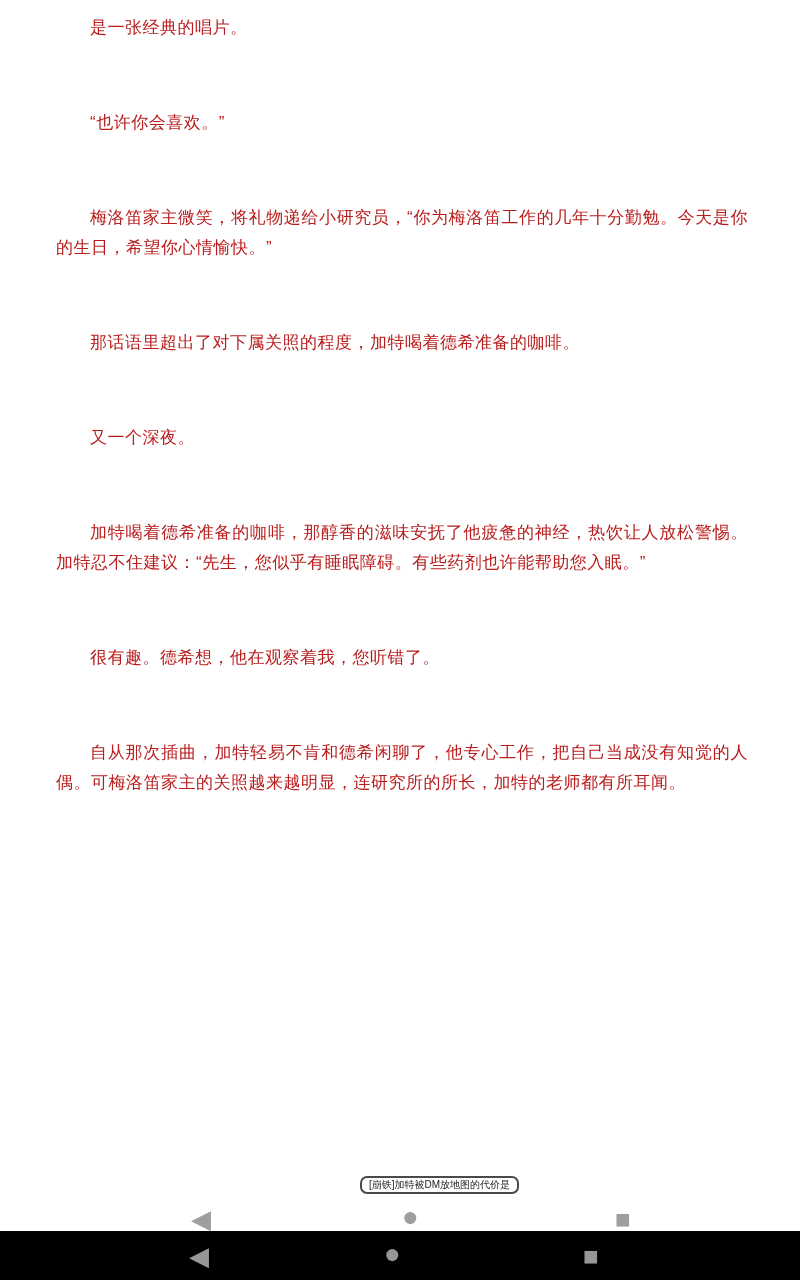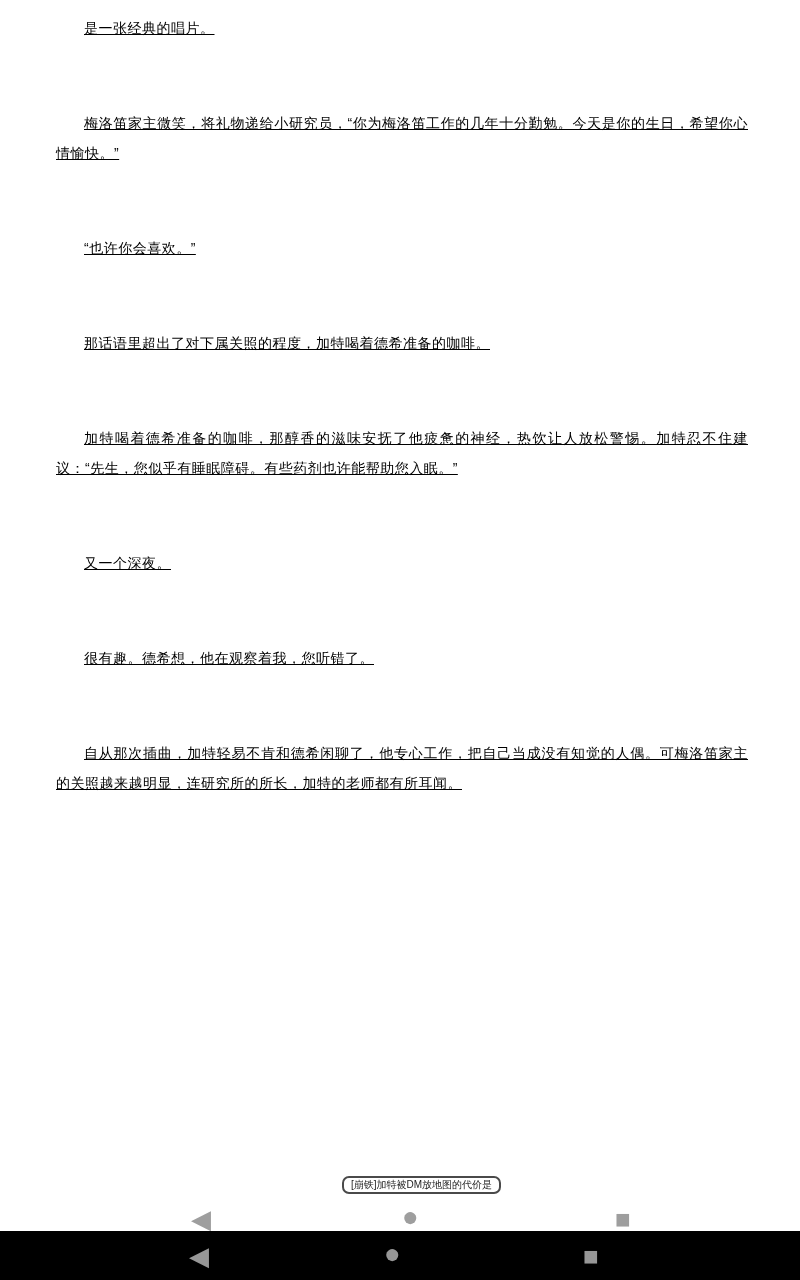--- a/index.html
+++ b/index.html
@@ -11,34 +11,33 @@
     overflow: hidden;
     font-family: "Liberation Sans", sans-serif;
   }
   .reader-content {
     position: absolute;
     left: 0; top: 0; right: 0;
     padding: 13px 52px 0 56px;
   }
   .reader-content p {
     margin: 65px 0 0 0;
-    font-size: 14px;
+    font-size: 17px;
     line-height: 30px;
-    color: #000000;
+    color: #b91c1c;
     text-align: justify;
     text-indent: 2em;
     letter-spacing: 0.5px;
-    text-decoration: underline;
   }
   .reader-content p:first-child { margin-top: 0; }
 
   
   .title-badge {
     position: absolute;
-    left: 342px;
+    left: 360px;
     top: 1176px;
     min-width: 132px;
     height: 18px;
     padding: 3px 7px;
     background: #ffffff;
     border: 2px solid #4a4a4a;
     border-radius: 7px;
     display: flex;
     align-items: center;
     justify-content: center;
@@ -80,25 +79,25 @@
   .bar-home  { left: 384px; top: 7px; font-size: 28px !important; }
   .bar-recents { left: 583px; top: 9px; }
 </style>
 </head>
 <body>
 
 <div class="screen">
 
   <div class="reader-content">
     <p>是一张经典的唱片。</p>
+    <p>“也许你会喜欢。”</p>
     <p>梅洛笛家主微笑，将礼物递给小研究员，“你为梅洛笛工作的几年十分勤勉。今天是你的生日，希望你心情愉快。”</p>
-    <p>“也许你会喜欢。”</p>
     <p>那话语里超出了对下属关照的程度，加特喝着德希准备的咖啡。</p>
+    <p>又一个深夜。</p>
     <p>加特喝着德希准备的咖啡，那醇香的滋味安抚了他疲惫的神经，热饮让人放松警惕。加特忍不住建议：“先生，您似乎有睡眠障碍。有些药剂也许能帮助您入眠。”</p>
-    <p>又一个深夜。</p>
     <p>很有趣。德希想，他在观察着我，您听错了。</p>
     <p>自从那次插曲，加特轻易不肯和德希闲聊了，他专心工作，把自己当成没有知觉的人偶。可梅洛笛家主的关照越来越明显，连研究所的所长，加特的老师都有所耳闻。</p>
   </div>
 
   <div class="title-badge">
     <span>[崩铁]加特被DM放地图的代价是</span>
   </div>
 
   <div class="nav-ghost-row">
     <span class="navicon ghost-back">◀</span>

